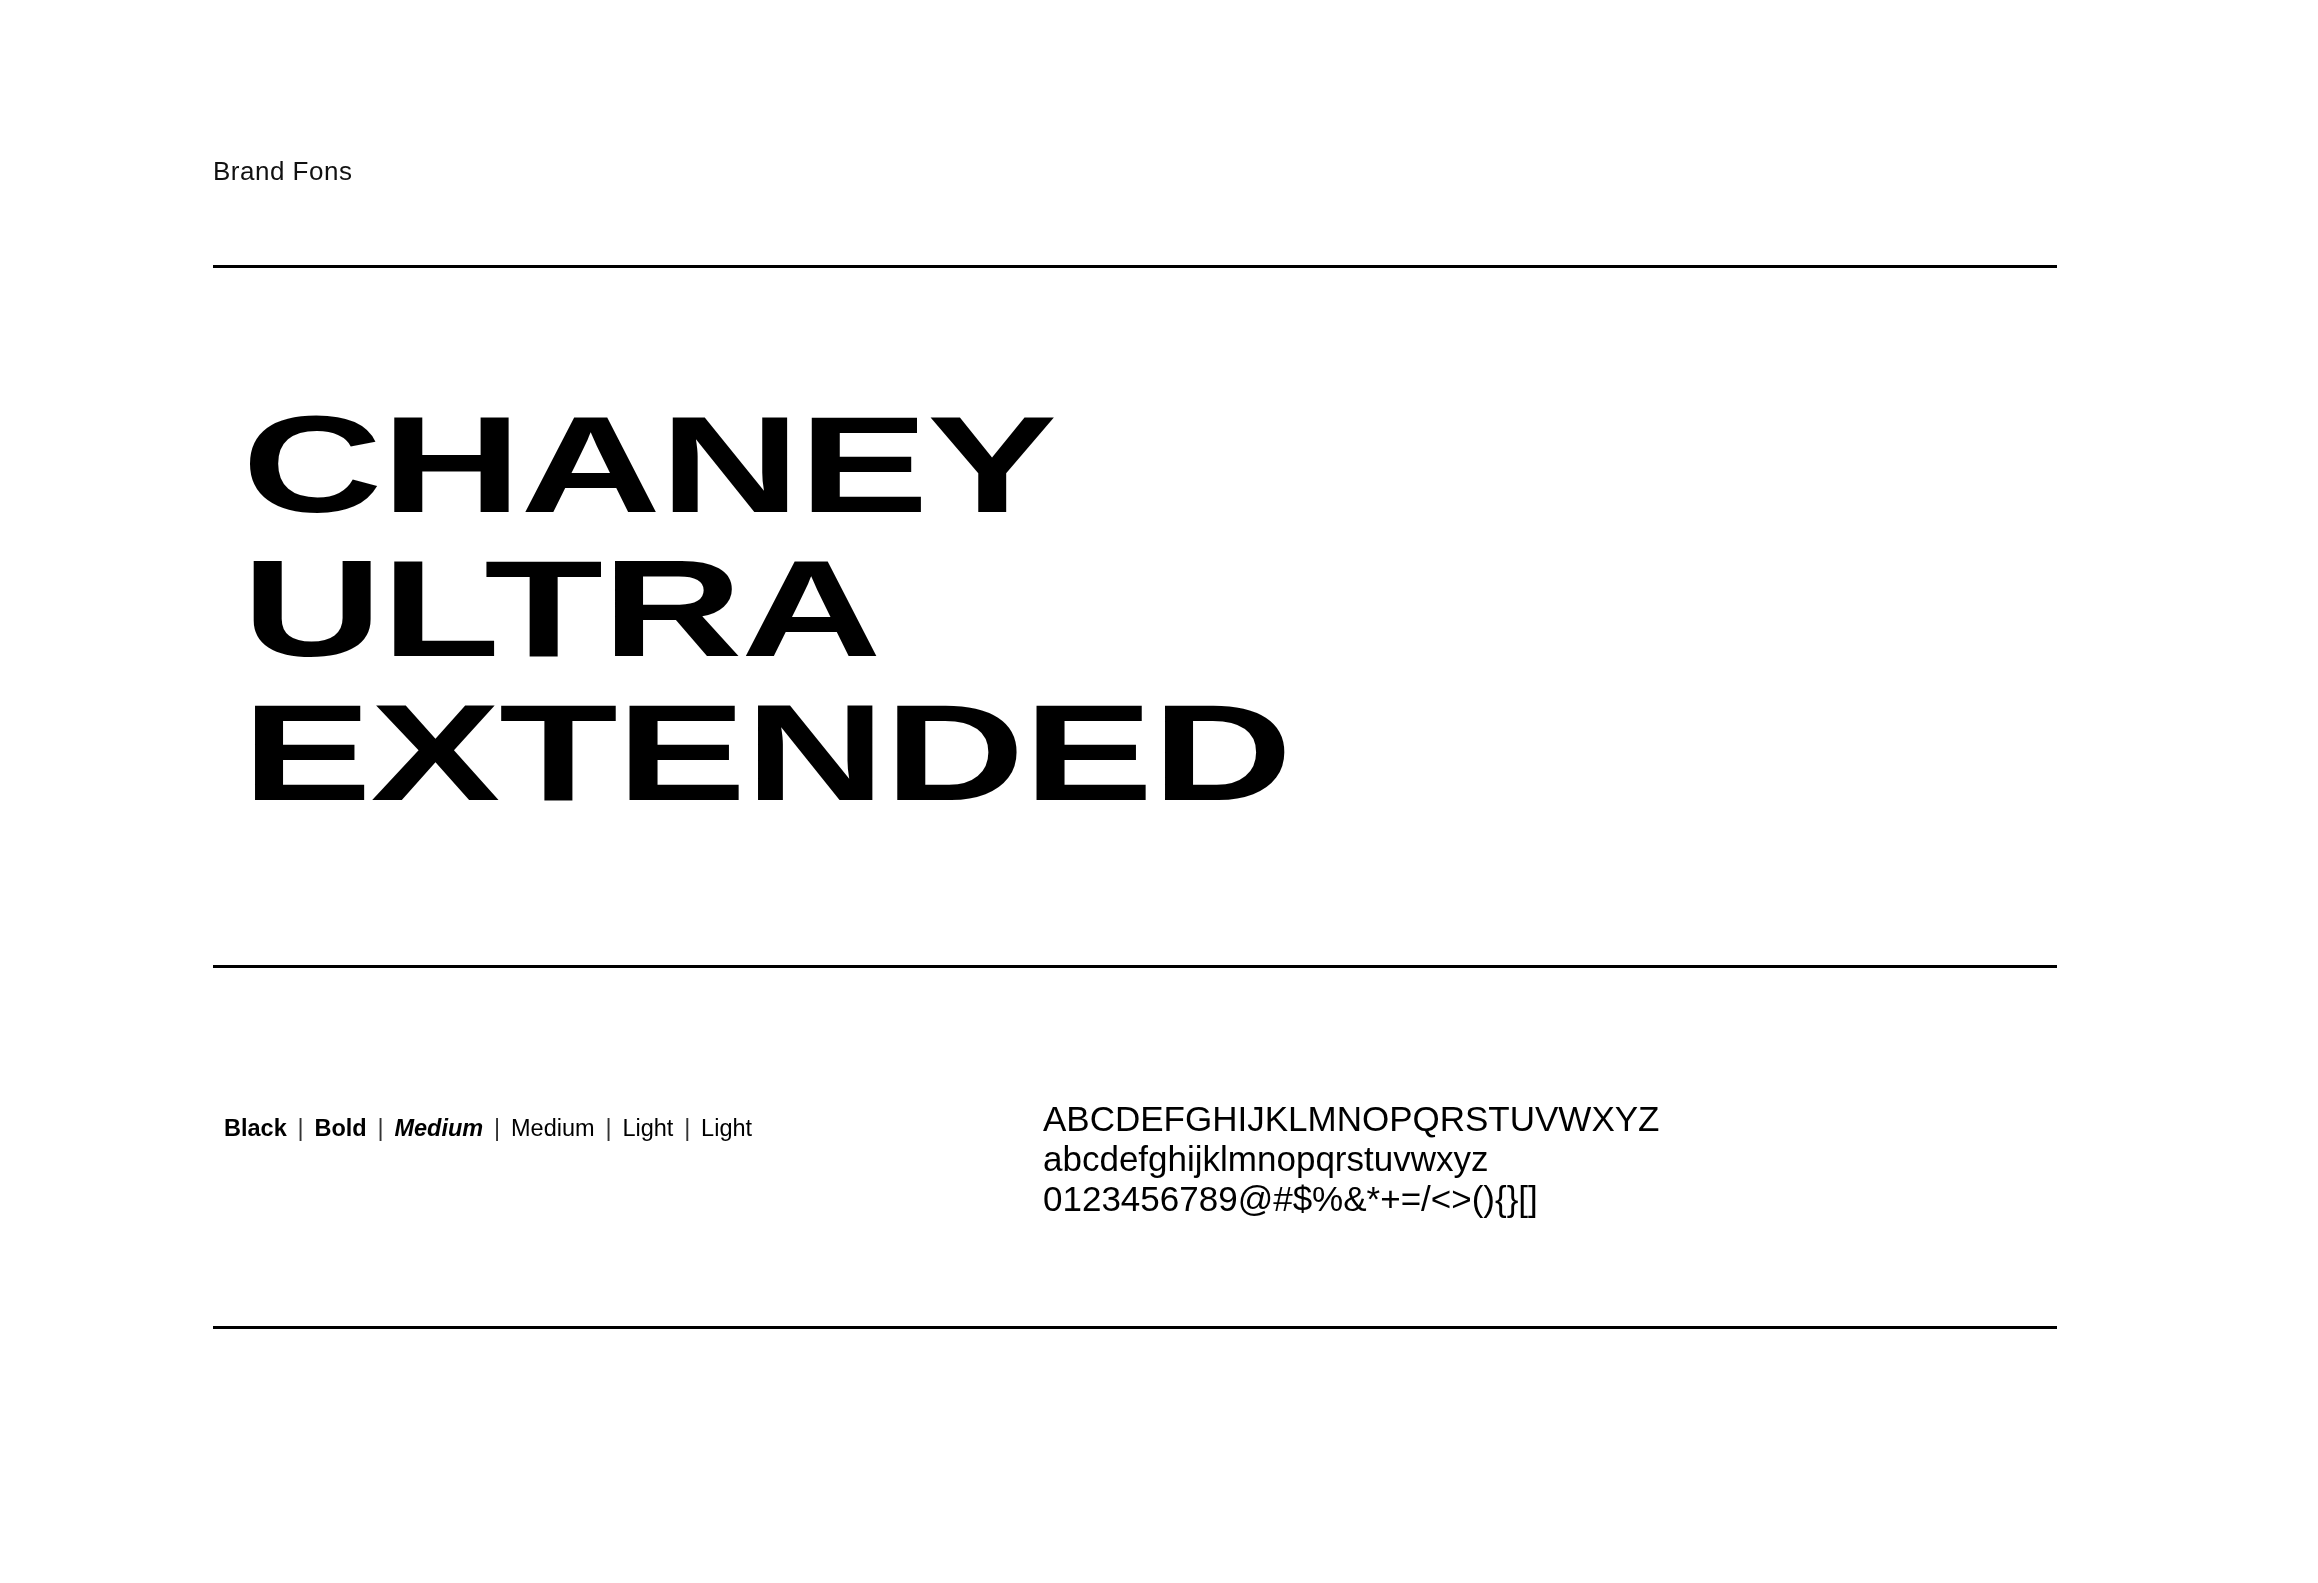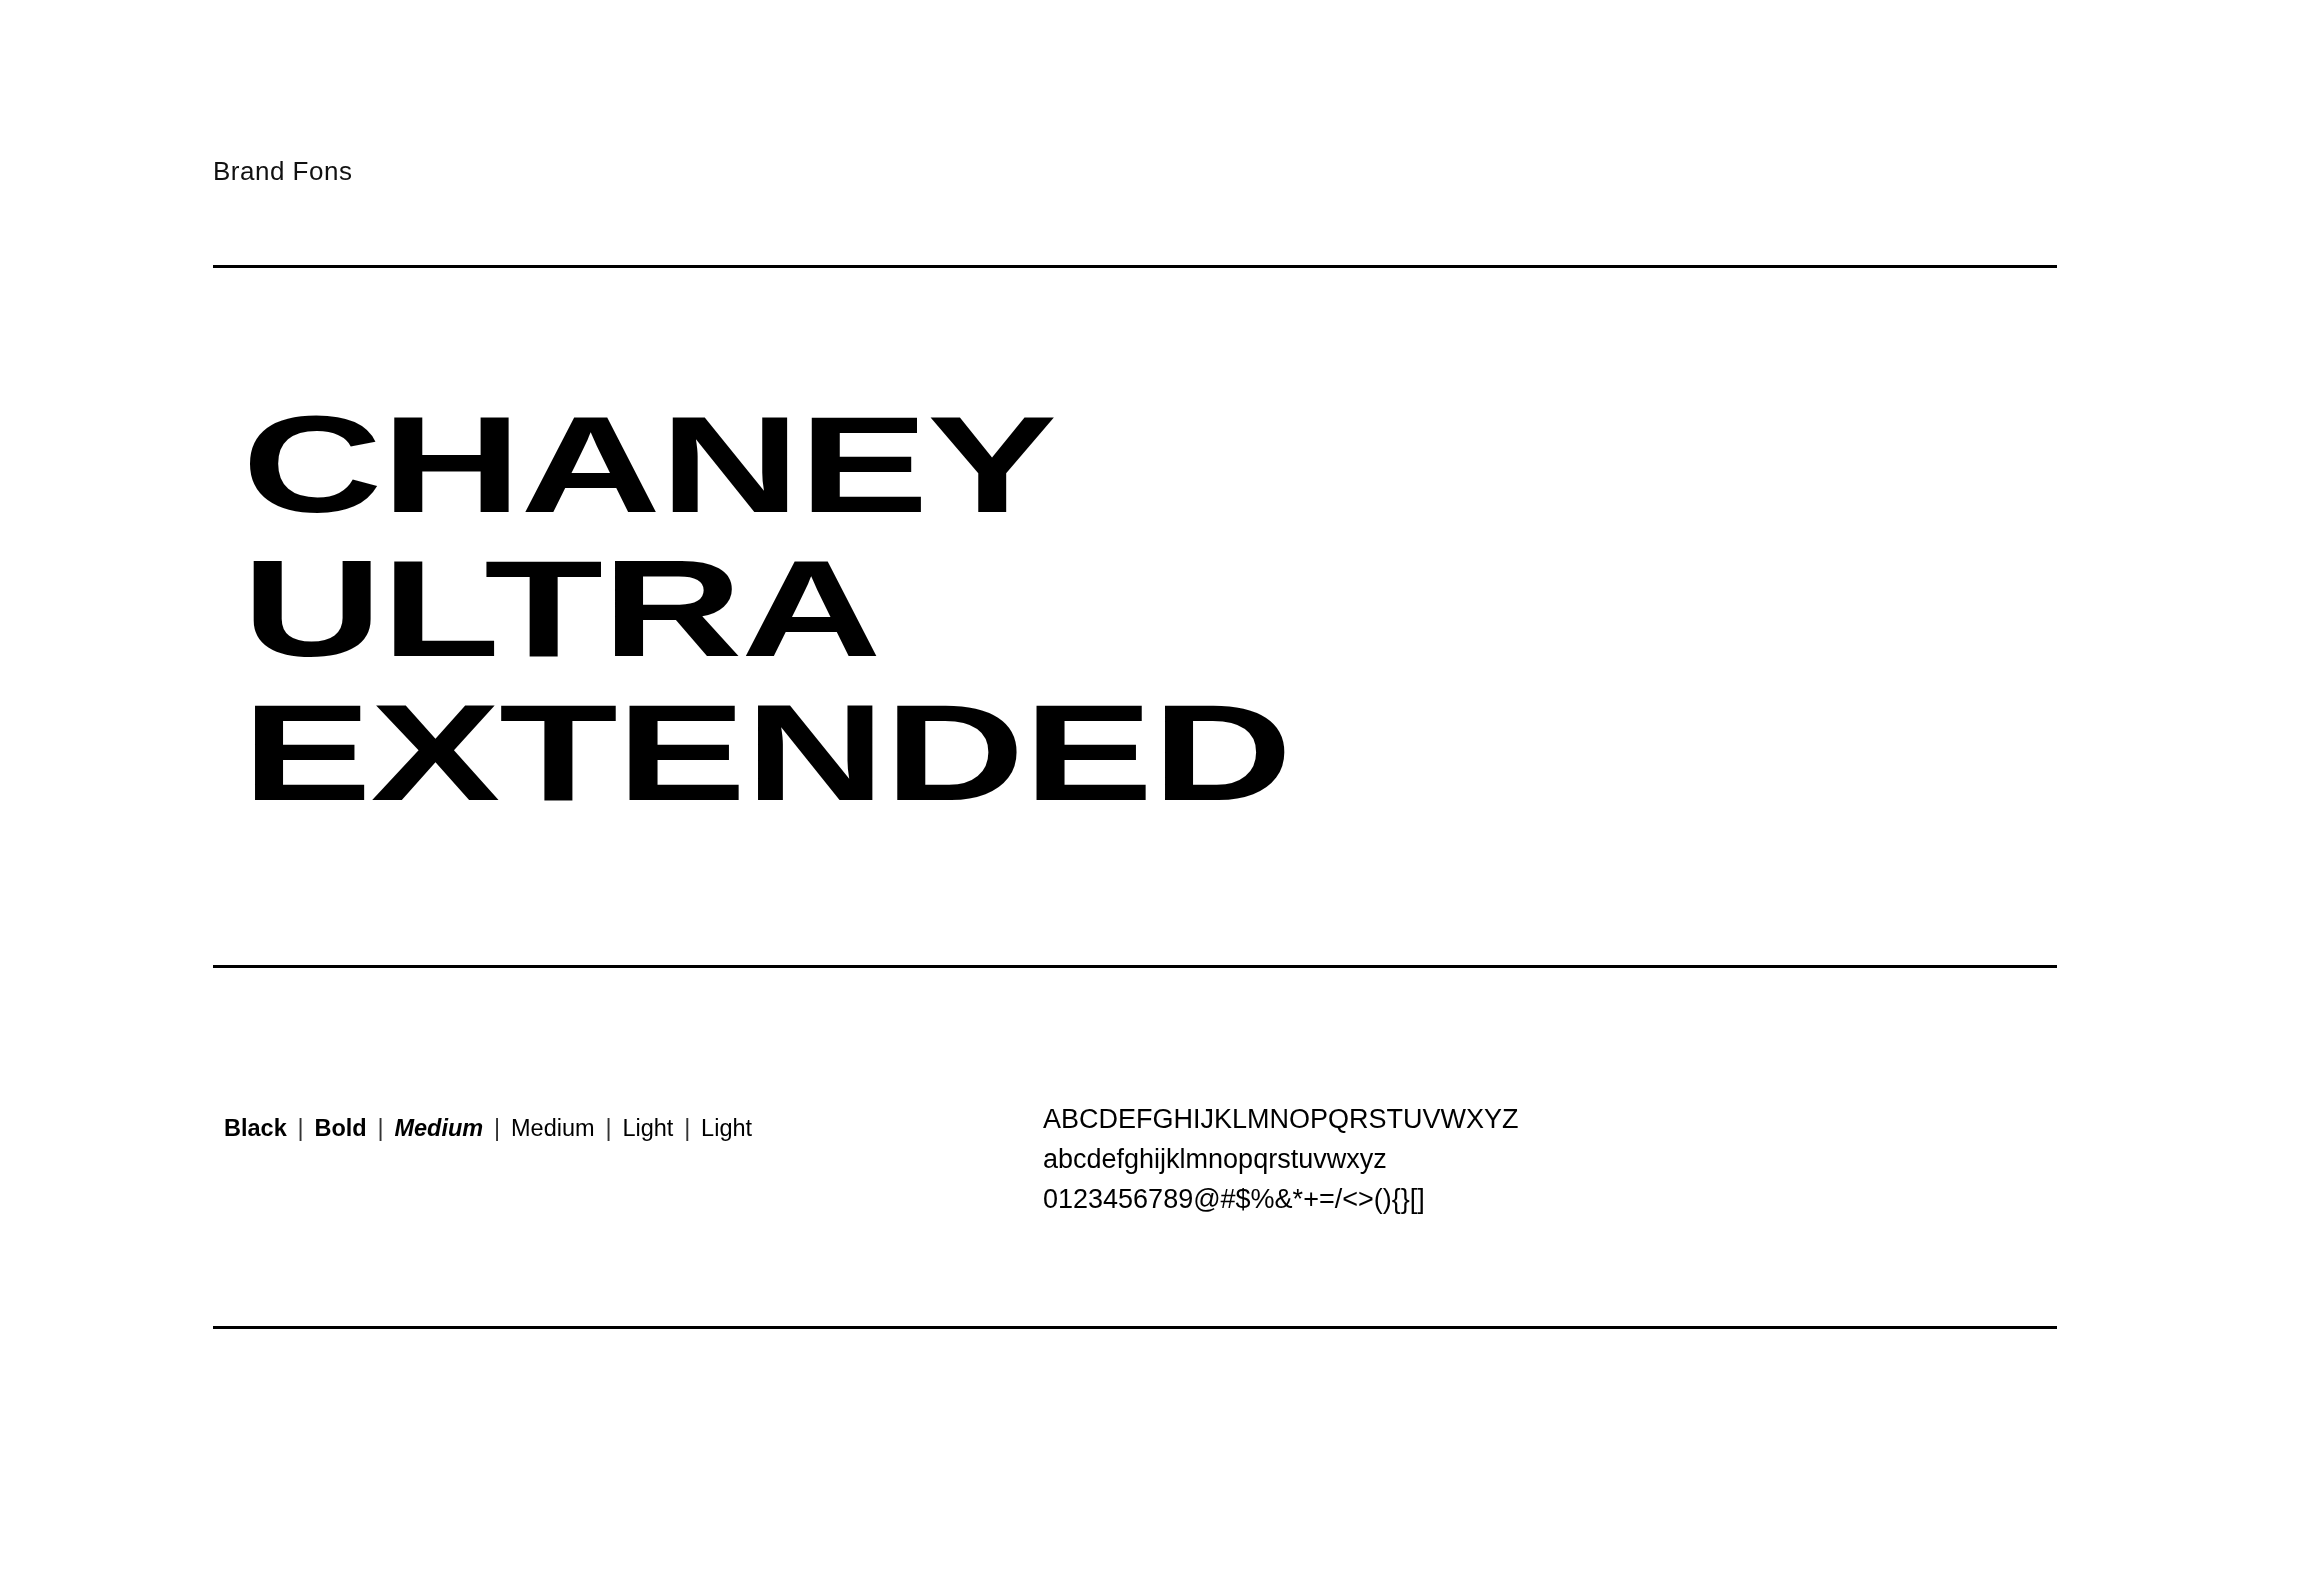--- a/index.html
+++ b/index.html
@@ -114,21 +114,21 @@
   .w-regular { font-weight: 400; }
   .w-light   { font-weight: 300; text-align: center; }
 
   .col-charset {
     position: absolute;
     left: 830px;
     top: 1.7px;
     width: 522px;
   }
   .charset-line {
-    font-size: 27px;
+    font-size: 35px;
     line-height: 40px;
     font-weight: 400;
     letter-spacing: 0px;
     color: #000000;
     white-space: nowrap;
   }
 
   .col-sample {
     position: absolute;
     left: 1487px;

